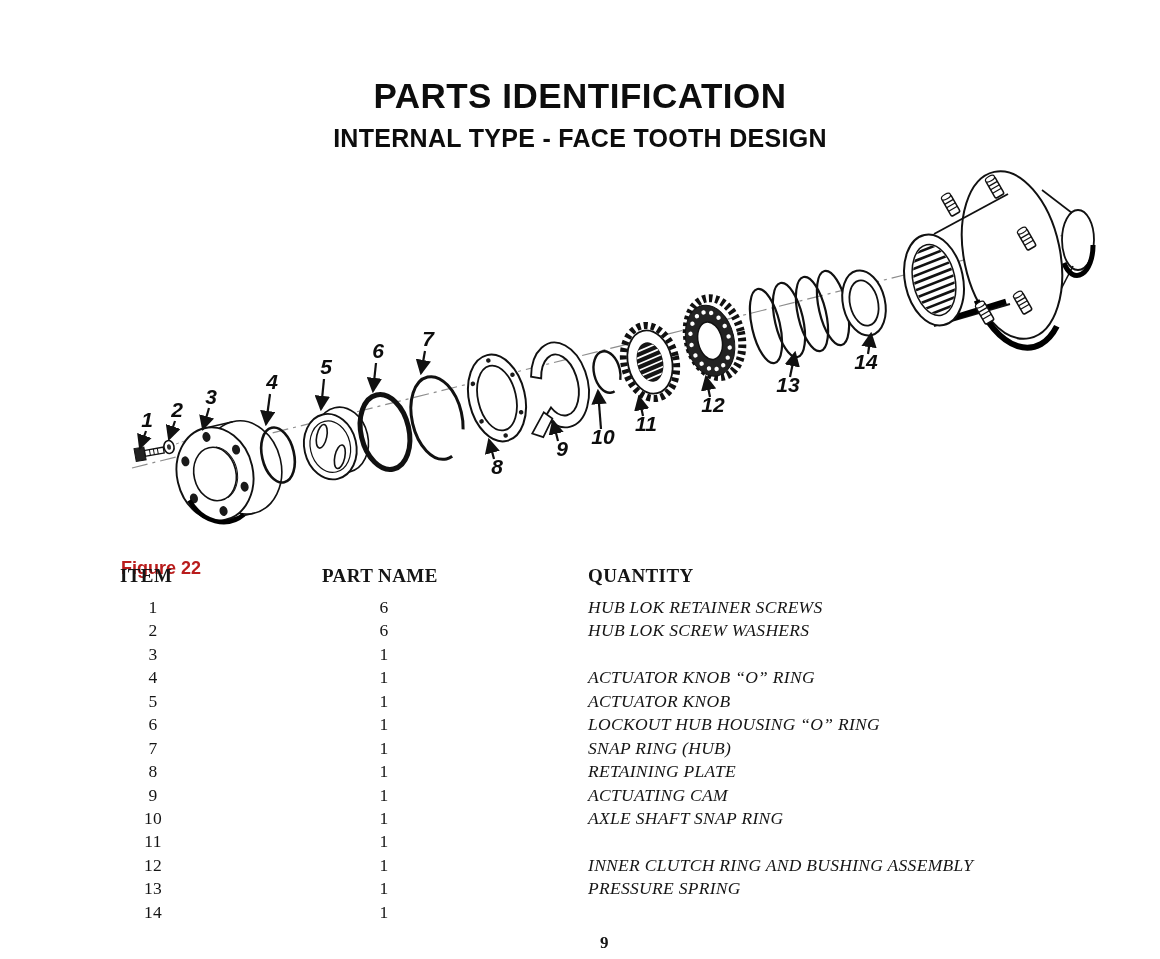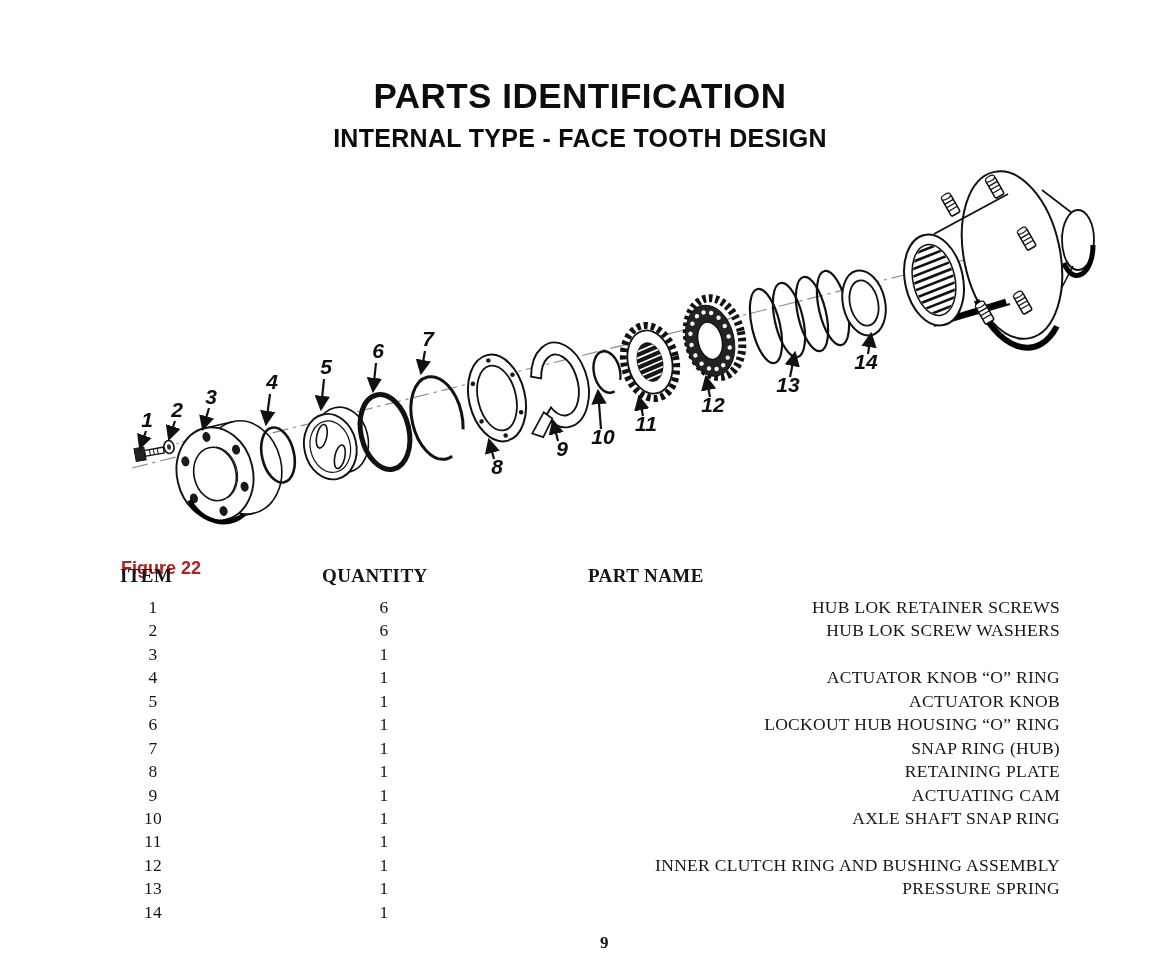--- a/index.html
+++ b/index.html
@@ -20,21 +20,21 @@
 
   .ptable{position:absolute;left:120px;top:564px;width:940px;
     font-family:"Liberation Serif",serif;color:#151515;}
   .ptable .hrow{display:grid;grid-template-columns:202px 266px 1fr;
     font-weight:bold;font-size:19px;line-height:24px;letter-spacing:.4px;}
   .ptable .rows{margin-top:8px;}
   .ptable .row{display:grid;grid-template-columns:202px 266px 1fr;
     font-size:17.5px;line-height:23.45px;height:23.45px;letter-spacing:.3px;}
   .c-item{display:inline-block;width:66px;text-align:center;}
   .c-qty{display:inline-block;width:124px;text-align:center;}
-  .c-name{text-align:right;white-space:nowrap;}
+  .c-name{text-align:left;white-space:nowrap;font-style:italic;}
 
   .page-number{position:absolute;top:933px;left:600px;
     font-family:"Liberation Serif",serif;font-weight:bold;font-size:17px;color:#151515;}
 
   
   .ln{stroke:#111;fill:none;}
   .callout-label{font-family:"Liberation Sans",sans-serif;font-style:italic;
     font-weight:bold;font-size:21px;fill:#0d0d0d;text-anchor:middle;}
   .callout-arrow{stroke:#111;stroke-width:2.2;fill:none;}
 </style>
@@ -279,22 +279,22 @@
         <text x="866" y="369" class="callout-label">14</text>
       </g>
     </g>
 </svg>
 
 <div class="figure-caption">Figure 22</div>
 
 <div class="ptable">
   <div class="hrow">
     <div>ITEM</div>
+    <div>PART NAME</div>
     <div>QUANTITY</div>
-    <div>PART NAME</div>
   </div>
   <div class="rows">
       <div class="row">
         <div><span class="c-item">1</span></div>
         <div><span class="c-qty">6</span></div>
         <div class="c-name">HUB LOK RETAINER SCREWS</div>
       </div>
       <div class="row">
         <div><span class="c-item">2</span></div>
         <div><span class="c-qty">6</span></div>

